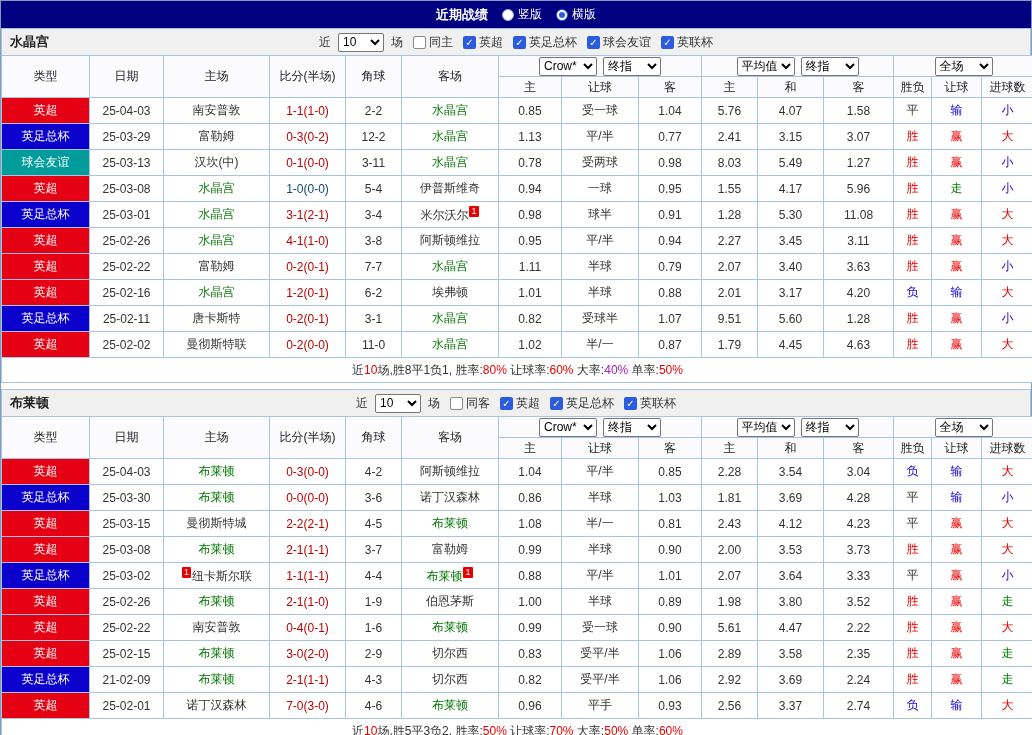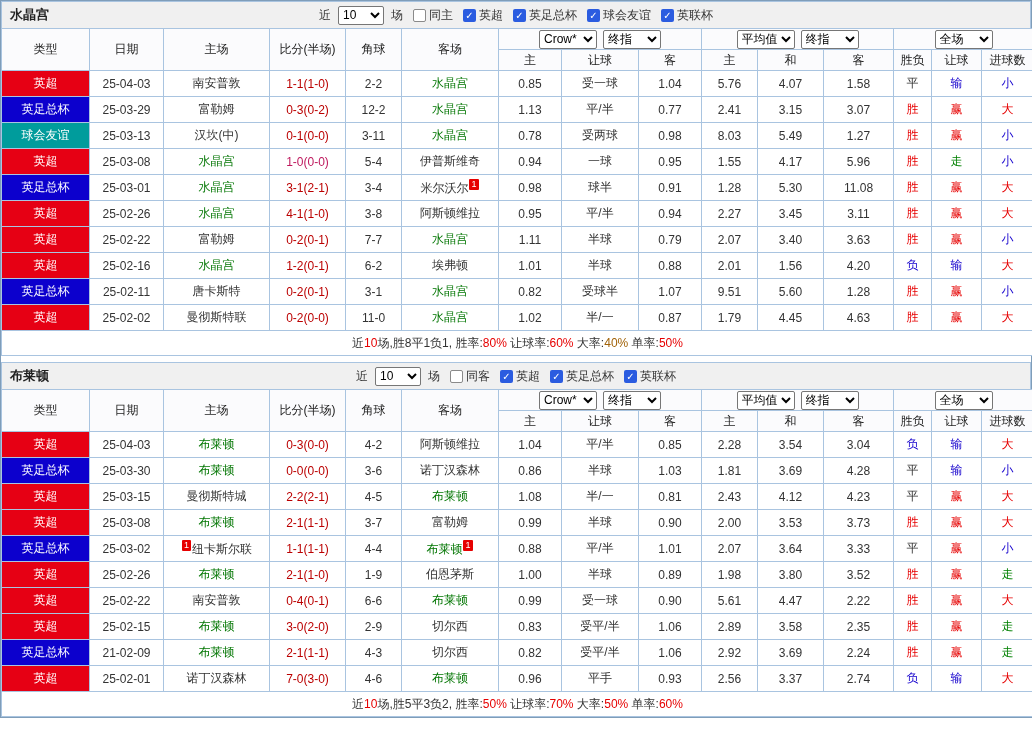--- a/index.html
+++ b/index.html
@@ -69,20 +69,31 @@
   .badge {
     display:inline-block; color:#fff; font-size:9px; line-height:11px;
     padding:0 2px; vertical-align:super; margin:0 1px; border-radius:1px;
   }
   .summary { text-align:center; }
 </style>
 </head>
 <body>
 
 <div class="page">
+  <div class="topbar">
+    <span class="tb-title">近期战绩</span>
+    <label class="radio-label">
+      <span class="radio"></span>
+      <span>竖版</span>
+    </label>
+    <label class="radio-label">
+      <span class="radio checked"></span>
+      <span>横版</span>
+    </label>
+  </div>
   <div id="sections">
       <div class="section">
         <div class="sec-head">
           <span class="team-name">水晶宫</span>
           <div class="filters">
             <span>近</span>
             <select class="count-select"><option>10</option></select>
             <span>场</span>
             <label class="cb-label">
               <span class="cb"></span>
@@ -197,21 +208,21 @@
               <td>5.49</td>
               <td>1.27</td>
               <td style="color: rgb(230, 0, 0);">胜</td>
               <td style="color: rgb(230, 0, 0);">赢</td>
               <td style="color: rgb(21, 0, 205);">小</td>
             </tr>
             <tr>
               <td class="league" style="background: rgb(230, 0, 20);">英超</td>
               <td>25-03-08</td>
               <td style="color: rgb(0, 117, 0);">水晶宫</td>
-              <td style="color: #be185d; margin-top: 24px;">1-0(0-0)</td>
+              <td style="color: #0c4a6e; margin-top: 24px;">1-0(0-0)</td>
               <td>5-4</td>
               <td>伊普斯维奇</td>
               <td>0.94</td>
               <td>一球</td>
               <td>0.95</td>
               <td>1.55</td>
               <td>4.17</td>
               <td>5.96</td>
               <td style="color: rgb(230, 0, 0);">胜</td>
               <td style="color: rgb(0, 128, 0);">走</td>
@@ -272,21 +283,21 @@
               <td class="league" style="background: rgb(230, 0, 20);">英超</td>
               <td>25-02-16</td>
               <td style="color: rgb(0, 117, 0);">水晶宫</td>
               <td style="color: rgb(187, 0, 0);">1-2(0-1)</td>
               <td>6-2</td>
               <td>埃弗顿</td>
               <td>1.01</td>
               <td>半球</td>
               <td>0.88</td>
               <td>2.01</td>
-              <td>1.56</td>
+              <td>3.17</td>
               <td>4.20</td>
               <td style="color: rgb(21, 0, 205);">负</td>
               <td style="color: rgb(21, 0, 205);">输</td>
               <td style="color: rgb(230, 0, 0);">大</td>
             </tr>
             <tr>
               <td class="league" style="background: rgb(12, 0, 205);">英足总杯</td>
               <td>25-02-11</td>
               <td>唐卡斯特</td>
               <td style="color: rgb(187, 0, 0);">0-2(0-1)</td>
@@ -315,21 +326,21 @@
               <td>1.79</td>
               <td>4.45</td>
               <td>4.63</td>
               <td style="color: rgb(230, 0, 0);">胜</td>
               <td style="color: rgb(230, 0, 0);">赢</td>
               <td style="color: rgb(230, 0, 0);">大</td>
             </tr>
           </tbody>
           <tfoot>
             <tr>
-              <td class="summary" colspan="15"><span>近</span><span style="color: rgb(230, 0, 0);">10</span><span>场,胜8平1负1, 胜率:</span><span style="color: rgb(230, 0, 0);">80%</span><span> 让球率:</span><span style="color: rgb(230, 0, 0);">60%</span><span> 大率:</span><span style="color: #a16207;">40%</span><span> 单率:</span><span style="color: rgb(230, 0, 0);">50%</span></td>
+              <td class="summary" colspan="15"><span>近</span><span style="color: rgb(230, 0, 0);">10</span><span>场,胜8平1负1, 胜率:</span><span style="color: rgb(230, 0, 0);">80%</span><span> 让球率:</span><span style="color: rgb(230, 0, 0);">60%</span><span> 大率:</span><span style="color: #a21caf;">40%</span><span> 单率:</span><span style="color: rgb(230, 0, 0);">50%</span></td>
             </tr>
           </tfoot>
         </table>
       </div>
       <div class="section">
         <div class="sec-head">
           <span class="team-name">布莱顿</span>
           <div class="filters">
             <span>近</span>
             <select class="count-select"><option>10</option></select>
@@ -495,21 +506,21 @@
               <td>3.52</td>
               <td style="color: rgb(230, 0, 0);">胜</td>
               <td style="color: rgb(230, 0, 0);">赢</td>
               <td style="color: rgb(0, 128, 0);">走</td>
             </tr>
             <tr>
               <td class="league" style="background: rgb(230, 0, 20);">英超</td>
               <td>25-02-22</td>
               <td>南安普敦</td>
               <td style="color: rgb(187, 0, 0);">0-4(0-1)</td>
-              <td>6-6</td>
+              <td>1-6</td>
               <td style="color: rgb(0, 117, 0);">布莱顿</td>
               <td>0.99</td>
               <td>受一球</td>
               <td>0.90</td>
               <td>5.61</td>
               <td>4.47</td>
               <td>2.22</td>
               <td style="color: rgb(230, 0, 0);">胜</td>
               <td style="color: rgb(230, 0, 0);">赢</td>
               <td style="color: rgb(230, 0, 0);">大</td>

